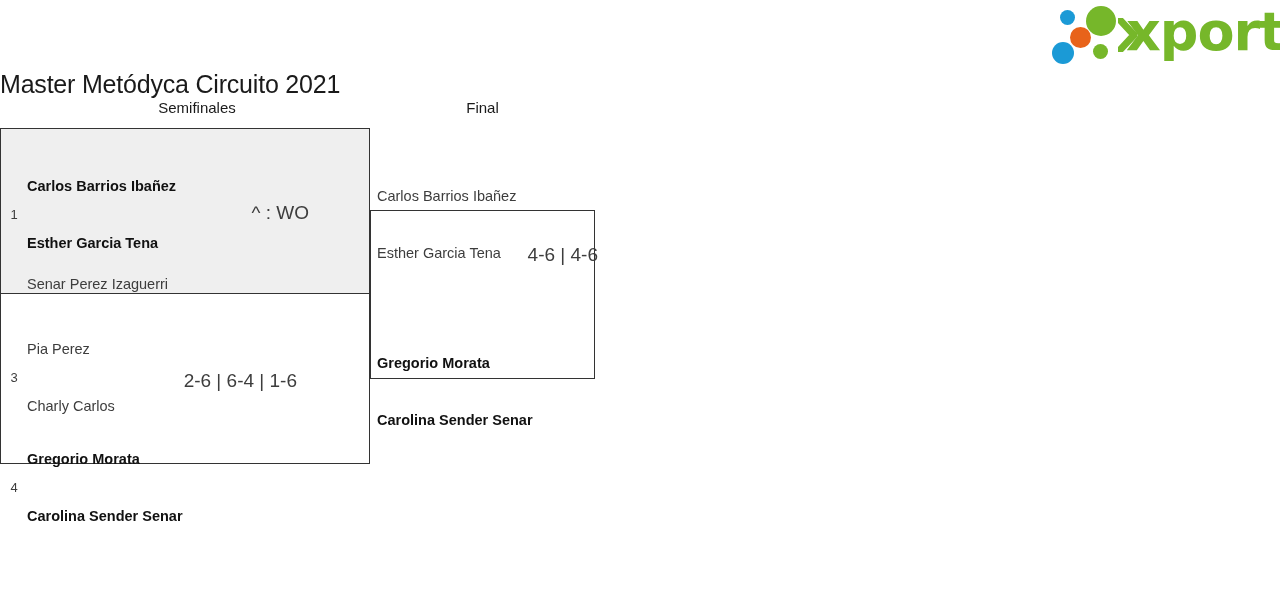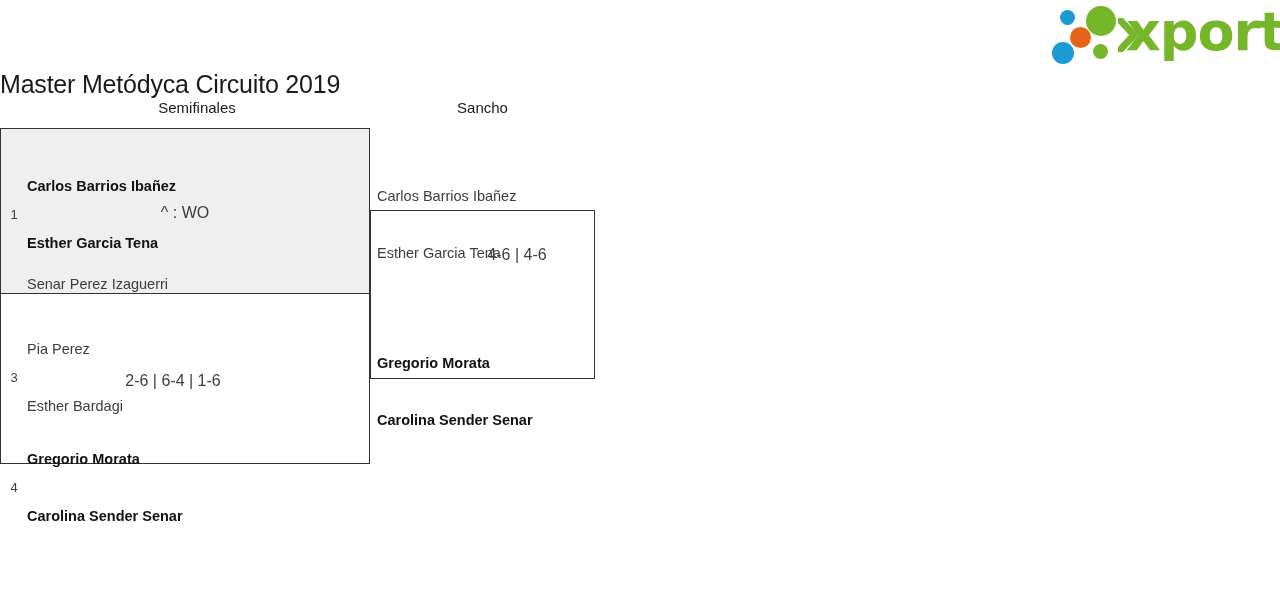--- a/index.html
+++ b/index.html
@@ -126,57 +126,57 @@
   #team-sf1-bottom { left: 0px; top: 108px; width: 368px; }
   
   #team-sf2-top    { left: 0px; top: 8px;   width: 368px; }
   #team-sf2-bottom { left: 0px; top: 118px; width: 368px; }
   
   #team-final-top    { left: 6px; top: -62px; width: 218px; }
   #team-final-bottom { left: 6px; top: 105px; width: 218px; }
 
   .score {
     position: absolute;
-    font-size: 16px;
+    font-size: 19px;
     line-height: 18px;
     color: #3d3d3d;
-    text-align: center;
+    text-align: right;
   }
   #score-sf1   { left: 60px; top: 75px;  width: 248px; }
   #score-sf2   { left: 48px; top: 78px;  width: 248px; }
-  #score-final { left: 12px;  top: 35px;  width: 223px; padding-left: 45px; }
+  #score-final { left: 4px;  top: 35px;  width: 223px; padding-left: 45px; }
 </style>
 </head>
 <body>
 
 <div id="header">
 
   <div id="tournament-title">
-    <span id="title-line-1">Master Metódyca Circuito 2019</span>
+    <span id="title-line-1">Master Metódyca Circuito 2021</span>
     <span id="title-line-2">Fase final. 4ª Mixta</span>
   </div>
 
   <div id="logo">
     <span class="logo-dot" id="logo-dot-blue-small" style="background:#1b9ad6;"></span>
     <span class="logo-dot" id="logo-dot-orange" style="background:#e8631a;"></span>
     <span class="logo-dot" id="logo-dot-blue-large" style="background:#1b9ad6;"></span>
     <span class="logo-dot" id="logo-dot-green-large" style="background:#76b72a;"></span>
     <span class="logo-dot" id="logo-dot-green-small" style="background:#76b72a;"></span>
     <svg id="logo-chevron" viewBox="0 0 22 34">
       <path d="M2 2 L16 17 L2 32" fill="none" stroke="#76b72a" stroke-width="7" stroke-linecap="round" stroke-linejoin="round"></path>
     </svg>
     <span id="logo-wordmark" style="color:#76b72a;">xporty</span>
   </div>
 
 </div>
 
 <div id="bracket">
 
   <div class="round-heading" id="round-heading-semifinals">Semifinales</div>
-  <div class="round-heading" id="round-heading-final">Sancho</div>
+  <div class="round-heading" id="round-heading-final">Final</div>
 
   <div class="match-box shaded" id="match-sf1">
 
     <div class="team winner" id="team-sf1-top">
       <span class="seed">1</span>
       <span class="players">
         <span class="player-line">Carlos Barrios Ibañez</span>
         <span class="player-line">Esther Garcia Tena</span>
       </span>
     </div>
@@ -192,21 +192,21 @@
     </div>
 
   </div>
 
   <div class="match-box" id="match-sf2">
 
     <div class="team" id="team-sf2-top">
       <span class="seed">3</span>
       <span class="players">
         <span class="player-line">Pia Perez</span>
-        <span class="player-line">Esther Bardagi</span>
+        <span class="player-line">Charly Carlos</span>
       </span>
     </div>
 
     <div class="score" id="score-sf2">2-6 | 6-4 | 1-6</div>
 
     <div class="team winner" id="team-sf2-bottom">
       <span class="seed">4</span>
       <span class="players">
         <span class="player-line">Gregorio Morata</span>
         <span class="player-line">Carolina Sender Senar</span>

